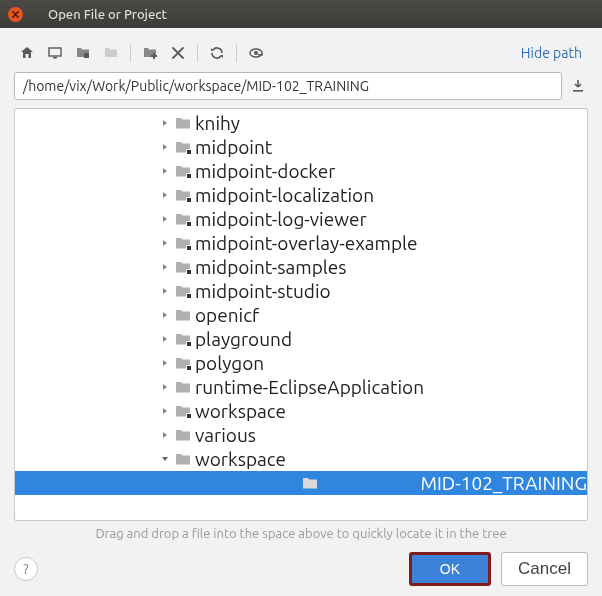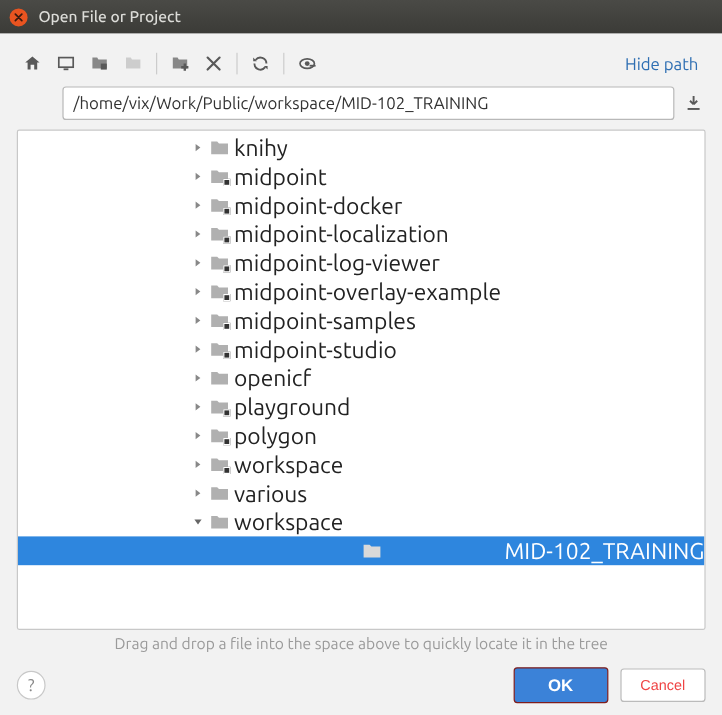--- a/index.html
+++ b/index.html
@@ -1,28 +1,28 @@
 <!DOCTYPE html>
 <html><head>
 <meta charset="utf-8">
 <style>
   * { box-sizing: border-box; margin: 0; padding: 0; }
   body { font-family: "Segoe UI", "Ubuntu", sans-serif; font-size: 13px; background: #f0f0f0; width: 602px; height: 596px; overflow: hidden; }
-  .titlebar { height: 28px; background: linear-gradient(to bottom, #4a4a46 0%, #3b3b37 100%); display: flex; align-items: center; padding: 12px 8px; gap: 9px; }
+  .titlebar { height: 28px; background: linear-gradient(to bottom, #4a4a46 0%, #3b3b37 100%); display: flex; align-items: center; padding: 12px 8px; gap: 25px; }
   .titlebar .close { width: 15px; height: 15px; border-radius: 50%; background: #e95420; display: flex; align-items: center; justify-content: center; }
   .titlebar .close svg { width: 9px; height: 9px; }
   .titlebar .title { color: #dcdcd8; font-size: 13px; font-weight: 500; }
   .main { background: #f2f2f2; height: calc(596px - 28px); display: flex; flex-direction: column; padding: 10px 14px; }
   .toolbar { display: flex; align-items: center; gap: 6px; padding: 4px 2px 8px 2px; }
   .toolbar .btn { width: 22px; height: 22px; display: flex; align-items: center; justify-content: center; cursor: pointer; }
   .toolbar .btn svg { width: 16px; height: 16px; }
   .toolbar .sep { width: 1px; height: 18px; background: #ccc; margin: 0 2px; }
   .toolbar .spacer { flex: 1; }
   .hide-path { color: #2f6fb3; font-size: 14px; cursor: pointer; padding-right: 4px; }
-  .path-row { display: flex; align-items: center; gap: 6px; margin-bottom: 8px; margin-left: 38px; }
+  .path-row { display: flex; align-items: center; gap: 6px; margin-bottom: 8px; }
   .path-input { flex: 1; background: #fff; border: 1px solid #b8b8b8; border-radius: 3px; padding: 5px 8px; font-size: 14px; color: #333; font-family: inherit; }
   .down-btn { width: 20px; height: 20px; display: flex; align-items: center; justify-content: center; cursor: pointer; }
   .tree-wrap { flex: 1; background: #fff; border: 1px solid #c8c8c8; border-radius: 2px; overflow: hidden; position: relative; }
   .tree { overflow-y: auto; height: 100%; padding-top: 2px; }
   .tree-wrap::-webkit-scrollbar, .tree::-webkit-scrollbar { width: 12px; }
   .tree::-webkit-scrollbar-thumb { background: #c8c8c8; border-radius: 6px; }
   .node { display: flex; align-items: center; height: 24px; padding-left: 144px; gap: 4px; cursor: pointer; white-space: nowrap; }
   .node.child { padding-left: 172px; }
   .node.selected { background: #2e86de; color: #fff; justify-content: space-between; }
   .node.selected .fldr svg path { fill: #d9d9d9; }
@@ -30,22 +30,22 @@
   .chevron svg { width: 8px; height: 8px; }
   .chevron.blank { visibility: hidden; }
   .fldr { width: 16px; height: 14px; display: flex; align-items: center; justify-content: center; flex-shrink: 0; position: relative; }
   .fldr .dot { position: absolute; bottom: -1px; right: -1px; width: 6px; height: 6px; background: #333; border: 1px solid #fff; }
   .label { font-size: 19px; color: #222; }
   .node.selected .label { color: #fff; }
   .hint { text-align: center; font-size: 13px; color: #9a9a9a; padding: 5px 0 10px 0; }
   .footer { display: flex; align-items: center; gap: 10px; padding: 2px 0 0 0; }
   .help { width: 24px; height: 24px; border: 1px solid #c8c8c8; border-radius: 50%; display: flex; align-items: center; justify-content: center; color: #888; font-size: 14px; cursor: pointer; background: #fff; }
   .footer .spacer { flex: 1; }
-  .btn-primary { background: #3b82d8; color: #fff; border: 1px solid #7f1d1d; border-radius: 3px; padding: 6px 28px; font-size: 14px; cursor: pointer; font-weight: 700; }
-  .btn-default { background: #fff; color: #ef4444; border: 1px solid #bbb; border-radius: 3px; padding: 6px 16px; font-size: 12px; cursor: pointer; }
+  .btn-primary { background: #3b82d8; color: #fff; border: 3px solid #7f1d1d; border-radius: 3px; padding: 6px 28px; font-size: 14px; cursor: pointer; font-weight: 400; }
+  .btn-default { background: #fff; color: #404040; border: 1px solid #bbb; border-radius: 3px; padding: 6px 16px; font-size: 17px; cursor: pointer; }
 </style>
 </head>
 <body>
 
 <div class="titlebar">
   <div class="close">
     <svg viewBox="0 0 10 10">
         <path d="M2 2 L8 8 M8 2 L2 8" stroke="#3a1a0f" stroke-width="1.6" stroke-linecap="round"></path>
       </svg>
   </div>
@@ -275,20 +275,33 @@
         <div class="node">
           <span class="chevron">
             <svg viewBox="0 0 8 8">
               <path fill="#888" d="M2 1 L6 4 L2 7 Z"></path>
             </svg>
           </span>
           <span class="fldr">
             <svg viewBox="0 0 16 14" width="16" height="14">
               <path fill="#b0b0b0" d="M1 2 L6 2 L7.5 3.5 L15 3.5 L15 12.5 L1 12.5 Z"></path>
             </svg>
+          </span>
+          <span class="label">runtime-EclipseApplication</span>
+        </div>
+        <div class="node">
+          <span class="chevron">
+            <svg viewBox="0 0 8 8">
+              <path fill="#888" d="M2 1 L6 4 L2 7 Z"></path>
+            </svg>
+          </span>
+          <span class="fldr">
+            <svg viewBox="0 0 16 14" width="16" height="14">
+              <path fill="#b0b0b0" d="M1 2 L6 2 L7.5 3.5 L15 3.5 L15 12.5 L1 12.5 Z"></path>
+            </svg>
             <span class="dot"></span>
           </span>
           <span class="label">workspace</span>
         </div>
         <div class="node">
           <span class="chevron">
             <svg viewBox="0 0 8 8">
               <path fill="#888" d="M2 1 L6 4 L2 7 Z"></path>
             </svg>
           </span>

